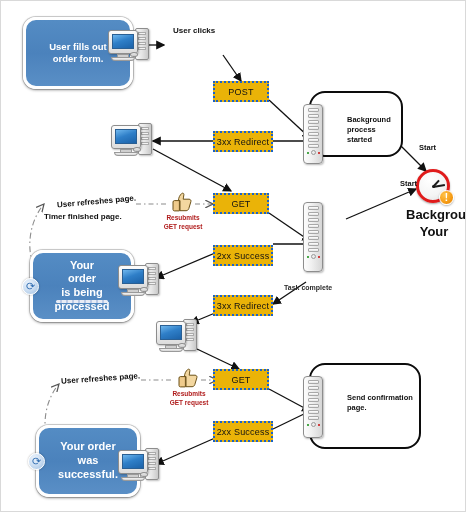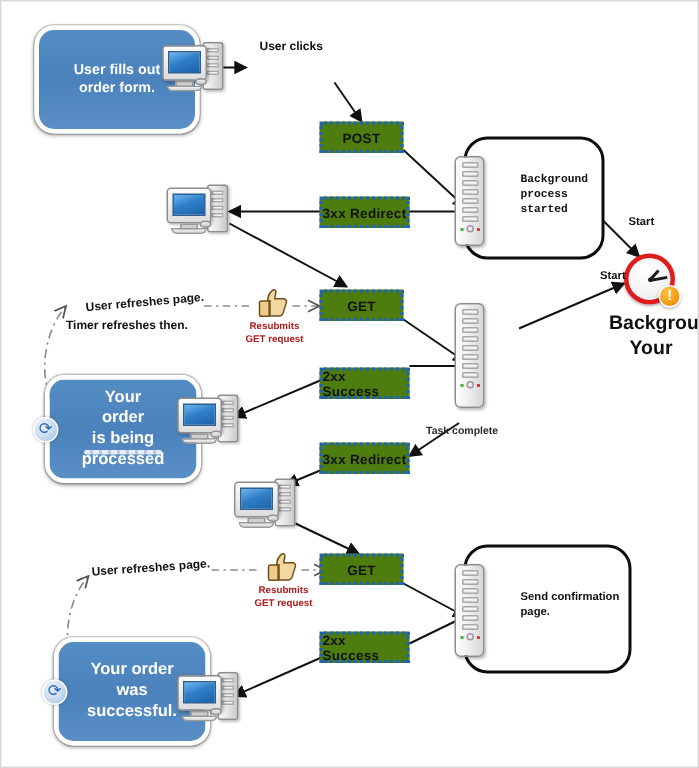--- a/index.html
+++ b/index.html
@@ -122,23 +122,23 @@
   .pc .mouse {
     position:absolute; left:22px; top:24px; width:8px; height:5px;
     background: linear-gradient(180deg,#f0f0f0,#c8c8c8);
     border:1px solid #8f8f8f; border-radius:50%;
   }
 
   
   .packet {
     position:absolute;
     border: 2px dotted #1a62c8;
-    background:#4d7c0f;
+    background:#eab308;
     display:flex; align-items:center; justify-content:center;
-    color:#121212; font-weight:bold;
+    color:#121212; font-weight:normal;
     letter-spacing:.2px;
   }
 
   
   .submit-btn {
     position:absolute;
     background: linear-gradient(180deg,#fbfbfb 0%,#e6e6e6 48%,#cfcfcf 52%,#bdbdbd 100%);
     border:1px solid #595959;
     border-radius:6px;
     box-shadow: 1px 1px 2px rgba(0,0,0,.35);
@@ -346,21 +346,21 @@
   <div class="packet" style="left:212px; top:192px; width:56px; height:21px; font-size:9px;">GET</div>
 
   <div class="packet" style="left:212px; top:244px; width:60px; height:21px; font-size:9px;">2xx Success</div>
 
   <div class="packet" style="left:212px; top:294px; width:60px; height:21px; font-size:9px;">3xx Redirect</div>
 
   <div class="packet" style="left:212px; top:368px; width:56px; height:21px; font-size:9px;">GET</div>
 
   <div class="packet" style="left:212px; top:420px; width:60px; height:21px; font-size:9px;">2xx Success</div>
 
-  <div class="serverbox" style="left:308px; top:90px; width:94px; height:82px;font-family:Liberation Mono, monospace;">
+  <div class="serverbox" style="left:308px; top:90px; width:94px; height:66px;">
     <div class="label" style="left:36px; top:22px; width:54px; font-size:7.5px;">Background process started</div>
   </div>
   <div class="tower" style="left:302px; top:103px; width:20px; height:60px;">
     <i></i>
       <i></i>
       <i></i>
       <i></i>
       <i></i>
       <i></i>
       <i></i>
@@ -415,21 +415,21 @@
   <div class="note" style="left:405px; top:206px; font-size:13px; text-align:center; width:56px; line-height:1.3;">
     <span>Background</span><br>
     <span>Your</span>
   </div>
 
   <div class="note" style="left:418px; top:142px; font-size:7.5px;text-align:center;">Start</div>
   <div class="note" style="left:399px; top:178px; font-size:7.5px;">Start</div>
   <div class="note grey" style="left:283px; top:283px; font-size:7px;">Task complete</div>
 
   <div class="note" style="left:56px; top:196px; font-size:8px; transform:rotate(-5deg);">User refreshes page.</div>
-  <div class="note" style="left:43px; top:211px; font-size:8px;">Timer refreshes then.</div>
+  <div class="note" style="left:43px; top:211px; font-size:8px;">Timer finished page.</div>
   <div class="note" style="left:60px; top:373px; font-size:8px; transform:rotate(-4deg);">User refreshes page.</div>
 
   <div class="thumb" style="left:168px; top:188px;">
     <svg viewBox="0 0 26 26" width="26" height="26">
       <path d="M9.5 11.5 C9.5 8.5 11 6 12.6 4.6 C13.6 3.7 15 4.2 14.9 5.6 C14.8 7.4 14.2 8.9 14.2 10.2 L20 10.2 C21.4 10.2 22.3 11.4 21.9 12.6 L19.8 19.6 C19.4 20.9 18.3 21.7 17 21.7 L11 21.7 L11 11.5 Z" fill="#f3d7a0" stroke="#6b5118" stroke-width="1"></path>
       <path d="M5.4 11.6 L10.4 11.6 L10.4 21.9 L5.4 21.9 C4.6 21.9 4 21.3 4 20.5 L4 13 C4 12.2 4.6 11.6 5.4 11.6 Z" fill="#efcb8c" stroke="#6b5118" stroke-width="1"></path>
     </svg>
   </div>
   <div class="note red" style="left:152px; top:213px; width:60px; font-size:6.5px; line-height:1.35;">
     <span>Resubmits</span><br>

